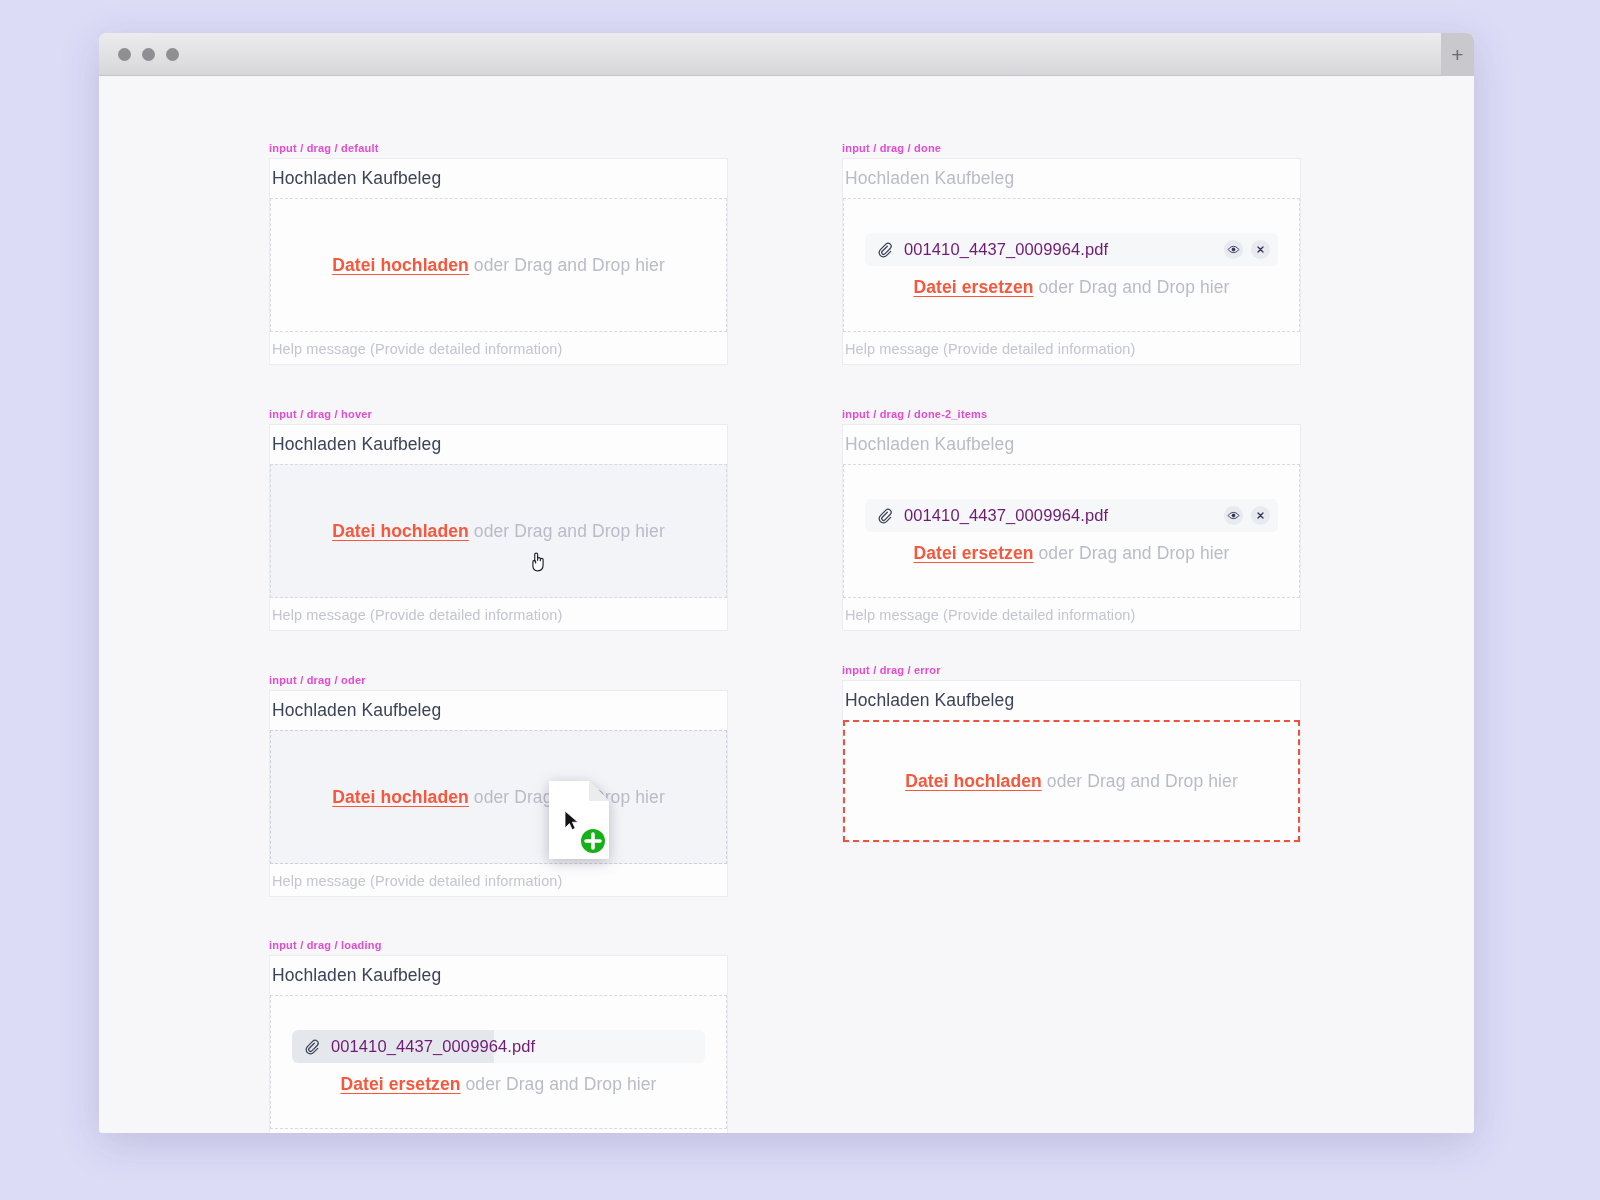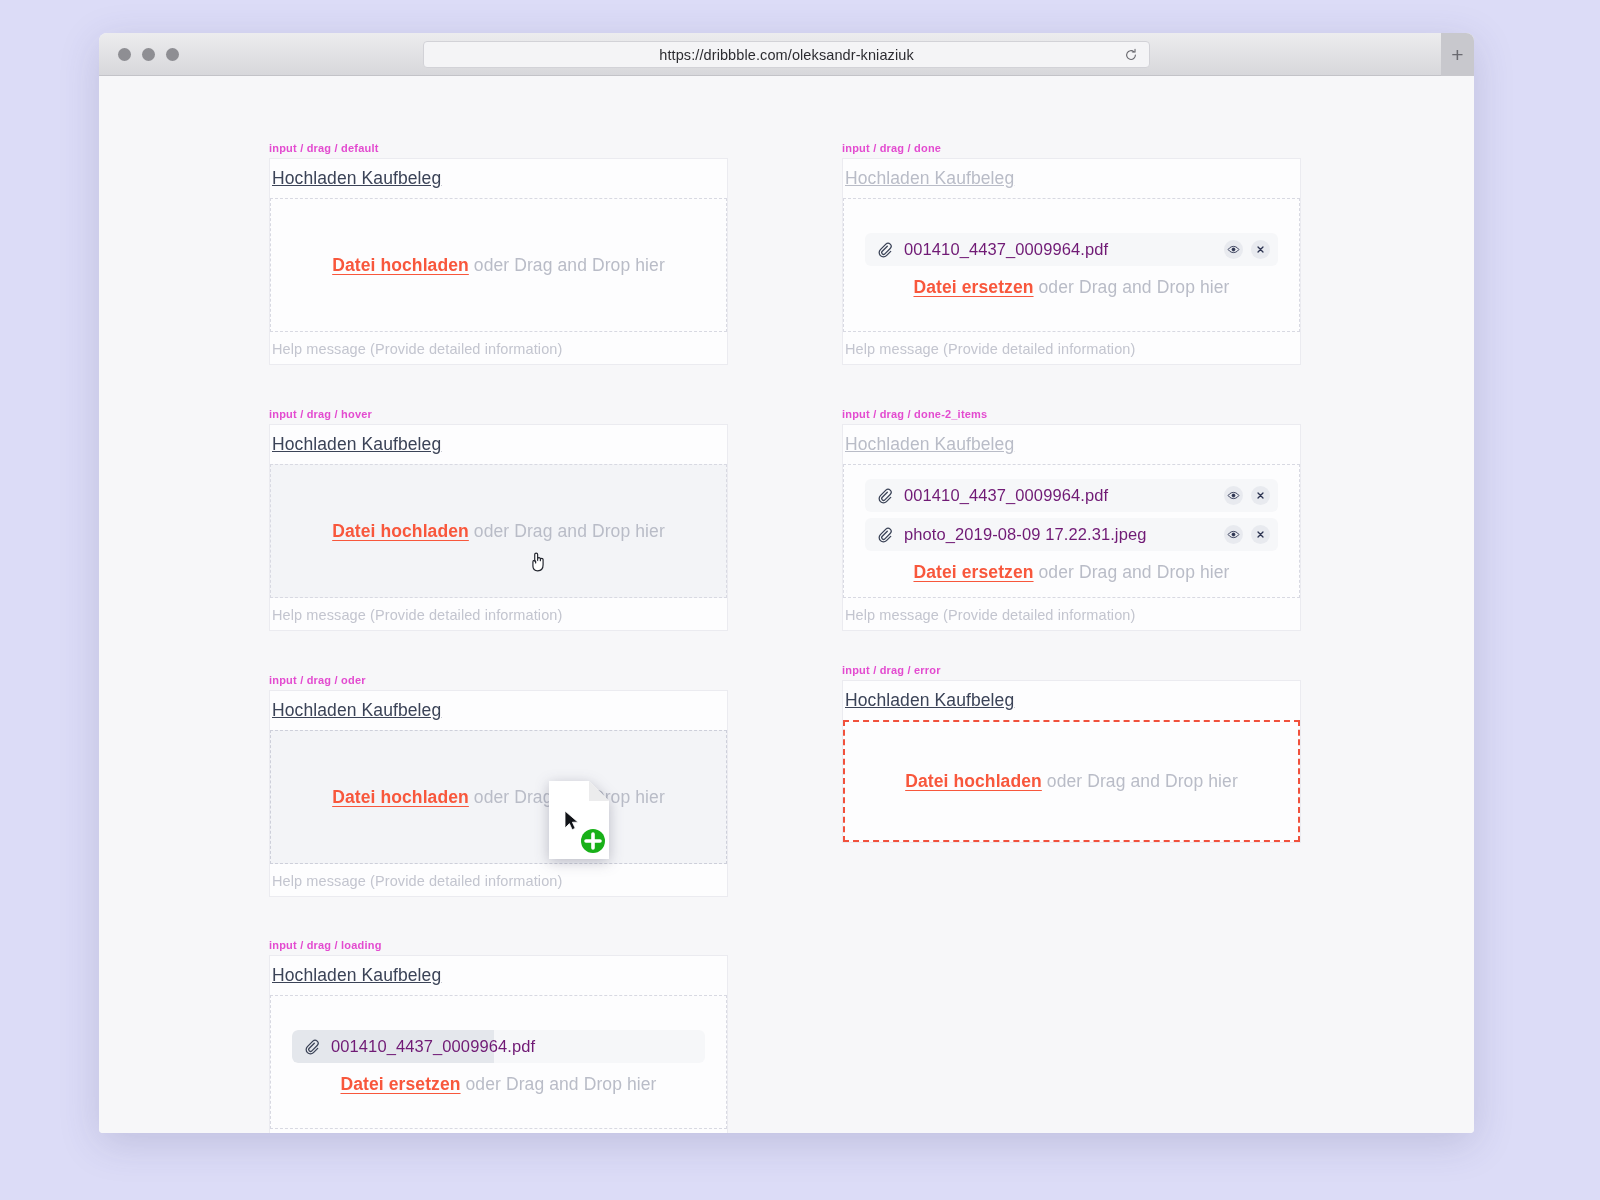--- a/index.html
+++ b/index.html
@@ -115,21 +115,20 @@
     border: 1px solid #ebebf0;
     background: #fdfdfe;
     padding: 9px 0 0 0;
   }
 
   .field-title {
     font-size: 17.5px;
     color: #3b4357;
     padding: 0 2px 9px 2px;
     letter-spacing: 0.1px;
-    text-decoration: underline;
   }
   .field-title.muted { color: #b9bcc7; }
 
   .dropzone {
     border: 1px dashed #d8d9e2;
     min-height: 134px;
     display: flex;
     flex-direction: column;
     align-items: center;
     justify-content: center;
@@ -249,29 +248,20 @@
 
 <div class="browser-window">
 
   <div class="titlebar">
     <div class="traffic-lights">
       <span></span>
       <span></span>
       <span></span>
     </div>
 
-    <div class="url-bar">
-      <span class="url-text">https://dribbble.com/oleksandr-kniaziuk</span>
-      <span class="reload-icon">
-        <svg viewBox="0 0 16 16" width="14" height="14" fill="none" stroke="currentColor" stroke-width="1.3" stroke-linecap="round">
-          <path d="M13 8a5 5 0 1 1-1.6-3.6"></path>
-          <path d="M12.6 1.6v3h-3"></path>
-        </svg>
-      </span>
-    </div>
 
     <div class="new-tab-button">+</div>
   </div>
 
   <div class="viewport">
 
     <div class="card" style="left:170px; top:66px;">
       <div class="state-label">input / drag / default</div>
       <div class="field">
         <div class="field-title">Hochladen Kaufbeleg</div>
@@ -361,41 +351,20 @@
                     <circle cx="10" cy="10" r="2.2" fill="currentColor"></circle>
                   </svg>
                 </span>
                 <span class="icon-btn">
                   <svg viewBox="0 0 20 20" width="11" height="11" fill="none" stroke="currentColor" stroke-width="2.4" stroke-linecap="round">
                     <path d="M5.5 5.5 14.5 14.5M14.5 5.5 5.5 14.5"></path>
                   </svg>
                 </span>
               </span>
             </div>
-            <div class="file-row">
-              <span class="clip-icon">
-                <svg viewBox="0 0 20 20" width="17" height="17" fill="none" stroke="currentColor" stroke-width="1.5" stroke-linecap="round">
-                  <path d="M13.3 6.2 7.4 12.1a2.1 2.1 0 0 0 3 3l6.3-6.3a3.6 3.6 0 0 0-5.1-5.1l-6.4 6.4a5 5 0 0 0 7.1 7.1l5-5"></path>
-                </svg>
-              </span>
-              <span class="file-name">photo_2019-08-09 17.22.31.jpeg</span>
-              <span class="row-actions">
-                <span class="icon-btn">
-                  <svg viewBox="0 0 20 20" width="13" height="13" fill="none" stroke="currentColor" stroke-width="1.4">
-                    <path d="M1.8 10S4.7 5.2 10 5.2 18.2 10 18.2 10 15.3 14.8 10 14.8 1.8 10 1.8 10Z"></path>
-                    <circle cx="10" cy="10" r="2.2" fill="currentColor"></circle>
-                  </svg>
-                </span>
-                <span class="icon-btn">
-                  <svg viewBox="0 0 20 20" width="11" height="11" fill="none" stroke="currentColor" stroke-width="2.4" stroke-linecap="round">
-                    <path d="M5.5 5.5 14.5 14.5M14.5 5.5 5.5 14.5"></path>
-                  </svg>
-                </span>
-              </span>
-            </div>
           </div>
           <div class="dz-prompt dz-prompt-below">
             <span class="dz-action">Datei ersetzen</span>
             <span>oder Drag and Drop hier</span>
           </div>
         </div>
         <div class="help-msg">Help message (Provide detailed information)</div>
       </div>
     </div>
 

